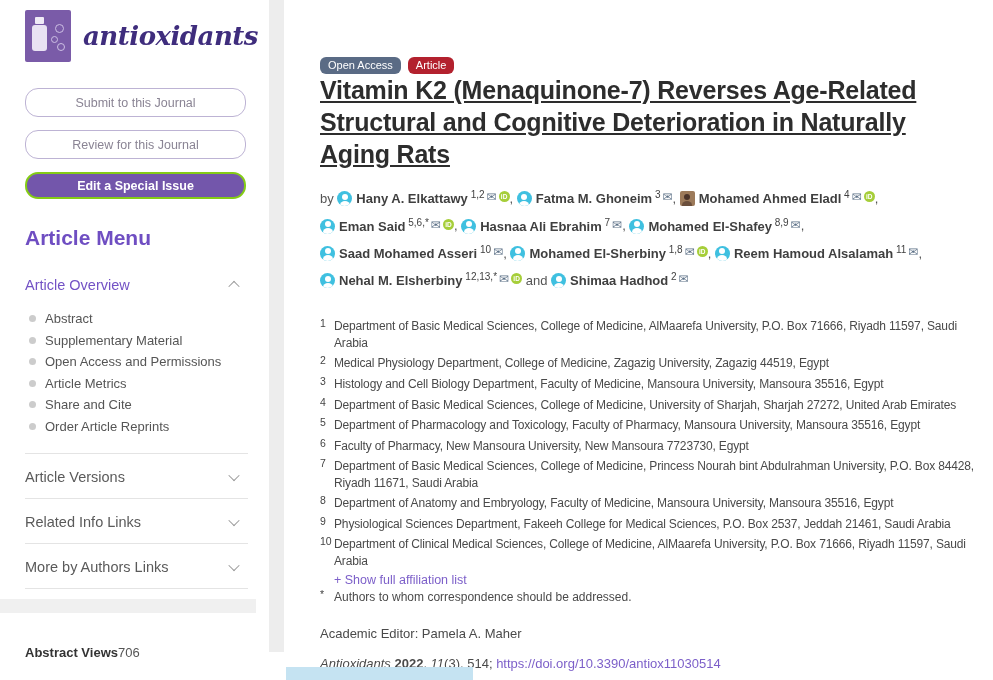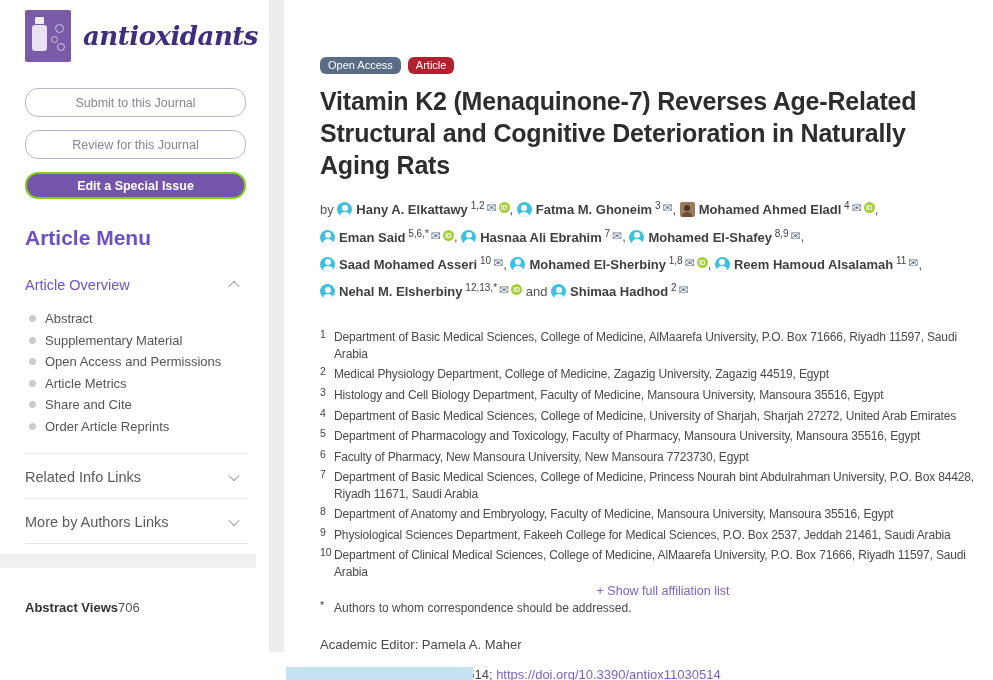--- a/index.html
+++ b/index.html
@@ -45,22 +45,22 @@
   .stats-row { display:flex; justify-content:flex-start; margin-top:32px; padding-right:6px; }
   .stats-label { font-size:13px; font-weight:bold; color:#333; }
   .stats-value { font-size:13px; color:#555; }
 
   .gutter { position:absolute; left:269px; top:0; width:15px; height:652px; background:#ededed; }
 
   
   .main { position:absolute; left:320px; top:57px; width:672px; }
   .badges { display:flex; gap:7px; }
   .badge { color:#fff; font-size:11px; padding:2px 8px 3px; border-radius:6px; line-height:12px; cursor:pointer; }
-  .title { margin-top:11px; font-size:25px; font-weight:bold; color:#2d2d2d; line-height:1.28;
-    max-width:660px; letter-spacing:-0.2px; }
+  .title { font-size:25px; font-weight:bold; color:#2d2d2d; line-height:1.28;
+    max-width:660px; letter-spacing:-0.2px;text-decoration:underline; }
 
   .authors { margin-top:13px; font-size:13px; color:#555; line-height:23px; max-width:668px; }
   .author { white-space:nowrap; }
   .author .name { font-weight:bold; color:#3f3f3f; cursor:pointer; }
   .author sup, .aff sup { font-size:10px; color:#3f3f3f; }
   .avatar { display:inline-block; width:15px; height:15px; border-radius:50%; background:#3fc0e0;
     position:relative; overflow:hidden; vertical-align:-3px; margin-right:4px; }
   .avatar::before { content:""; position:absolute; left:4.5px; top:2.5px; width:6px; height:6px;
     border-radius:50%; background:#ffffff; }
   .avatar::after { content:""; position:absolute; left:2.5px; top:9.5px; width:10px; height:8px;
@@ -71,21 +71,21 @@
   .mail-icon { font-size:12px; color:#5f7389; vertical-align:2px; margin-left:2px; cursor:pointer; }
   .orcid-icon { display:inline-block; width:11px; height:11px; border-radius:50%; background:#a6ce39;
     color:#fff; font-size:6.5px; font-weight:bold; text-align:center; line-height:11px;
     vertical-align:4px; margin-left:2px; cursor:pointer; }
 
   .affiliations { margin-top:26px; }
   .aff { display:flex; margin-bottom:4px; }
   .aff-num { width:14px; flex-shrink:0; font-size:10.5px; color:#444; position:relative; top:-1px; }
   .aff-text { font-size:12px; color:#4a4a4a; line-height:1.38; letter-spacing:-0.15px; max-width:650px; }
 
-  .show-affil { margin:4px 0 2px 14px; font-size:12.5px; color:#7c5fc9; cursor:pointer;text-align:center; }
+  .show-affil { margin:4px 0 2px 14px; font-size:12.5px; color:#7c5fc9; cursor:pointer; }
   .correspondence { display:flex; margin-top:3px; }
   .corr-marker { width:14px; flex-shrink:0; font-size:10.5px; color:#444; position:relative; top:-2px; }
   .corr-text { font-size:12px; color:#4a4a4a; }
 
   .academic-editor { margin-top:22px; font-size:13px; color:#4a4a4a; }
   .citation { margin-top:15px; font-size:13px; color:#4a4a4a; }
   .citation a { color:#7c5fc9; text-decoration:none; cursor:pointer; }
 
   .blue-sliver { position:absolute; left:286px; top:667px; width:187px; height:13px; background:#c5e3f2; }
 </style>
@@ -142,20 +142,26 @@
               <span>Share and Cite</span>
             </li>
             <li>
               <span class="dot"></span>
               <span>Order Article Reprints</span>
             </li>
           </ul>
         </section>
         <section class="side-section">
           <div class="section-header">
+            <span class="section-label">Article Versions</span>
+            <span class="chev down"></span>
+          </div>
+        </section>
+        <section class="side-section">
+          <div class="section-header">
             <span class="section-label">Related Info Links</span>
             <span class="chev down"></span>
           </div>
         </section>
         <section class="side-section">
           <div class="section-header">
             <span class="section-label">More by Authors Links</span>
             <span class="chev down"></span>
           </div>
         </section>

